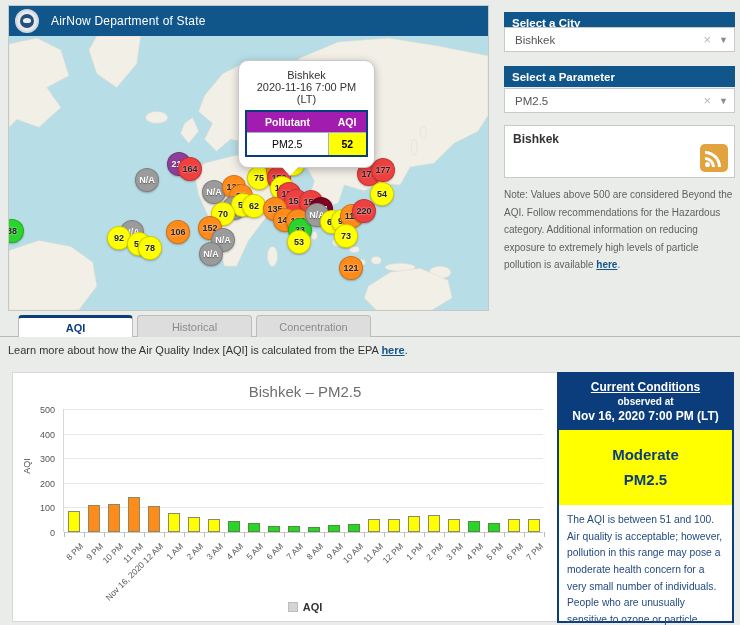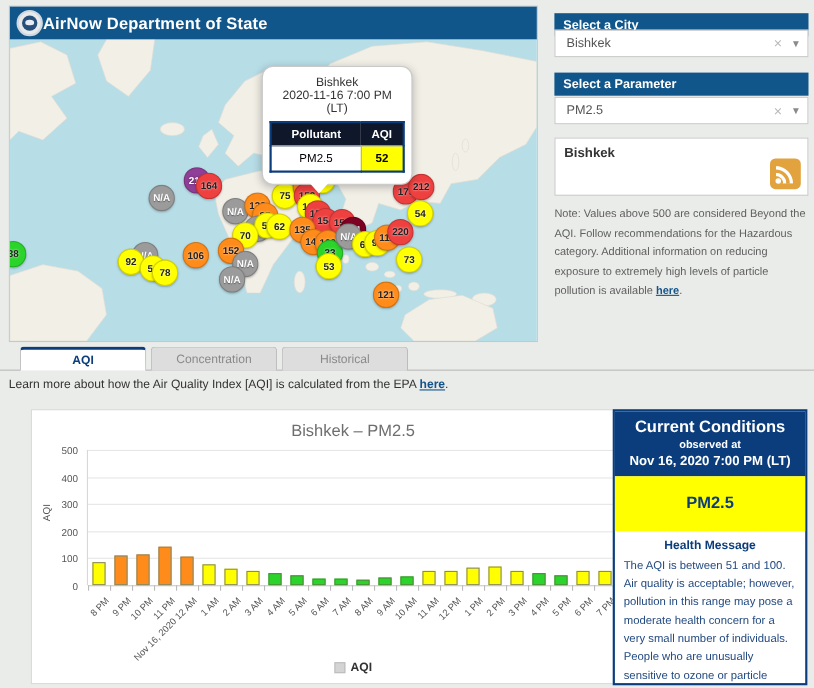--- a/index.html
+++ b/index.html
@@ -5,21 +5,21 @@
   * { margin:0; padding:0; box-sizing:border-box; }
   html,body { width:740px; height:625px; }
   body { font-family:"Liberation Sans", sans-serif; background:#eaece9; position:relative; overflow:hidden; }
 
   
   #left-block { position:absolute; left:8px; top:5px; width:481px; height:306px; border:1px solid #c6c8c5; background:#fff; }
   #app-header { height:30px; background:#10568b; display:flex; align-items:center; padding-left:6px; }
   #app-header .seal { width:24px; height:24px; border-radius:50%; background:#e9e9e9; border:2px solid #cfd8e2; display:flex; align-items:center; justify-content:center; }
   #app-header .seal-inner { width:14px; height:14px; border-radius:50%; background:#274f7c; position:relative; }
   #app-header .seal-inner::after { content:""; position:absolute; left:3px; top:4px; width:8px; height:5px; background:#e8edf3; border-radius:50% 50% 40% 40%; }
-  #app-title { color:#fff; font-size:15px; font-weight:bold; margin-left:0; letter-spacing:.2px; }
+  #app-title { color:#fff; font-size:12px; font-weight:normal; margin-left:12px; letter-spacing:.2px; }
 
   #map { position:absolute; left:0; top:30px; width:479px; height:274px; background:#b7dde7; overflow:hidden; }
   #map svg.land { position:absolute; left:0; top:0; width:100%; height:100%; }
 
   .marker { position:absolute; width:24px; height:24px; border-radius:50%; transform:translate(-50%,-50%);
             display:flex; align-items:center; justify-content:center; font-size:9px; font-weight:bold; color:#222;
             text-shadow:0 0 2px rgba(255,255,255,.9); box-shadow:0 1px 2px rgba(0,0,0,.25); border:1px solid rgba(0,0,0,.18); z-index:5; cursor:pointer; }
   .c-green  { background:#2bd42b; }
   .c-yellow { background:#ffff00; }
   .c-orange { background:#ff8c1a; }
@@ -29,21 +29,21 @@
   .c-gray   { background:#9b9b9b; color:#fff; text-shadow:0 1px 1px rgba(0,0,0,.4); }
 
   #map-popup { position:absolute; left:229px; top:24px; width:137px; background:#fff; border:1px solid #c9c9c9;
                border-radius:10px; box-shadow:0 2px 8px rgba(0,0,0,.25); z-index:20; padding:8px 6px 10px; text-align:center; }
   #map-popup::after { content:""; position:absolute; left:42px; bottom:-9px; width:0; height:0;
                border-left:9px solid transparent; border-right:9px solid transparent; border-top:10px solid #fff; }
   #map-popup .p-city { font-size:11px; color:#333; }
   #map-popup .p-date { font-size:11px; color:#333; }
   #map-popup .p-tz   { font-size:11px; color:#333; margin-bottom:5px; }
   #map-popup table { width:100%; border-collapse:collapse; border:2px solid #0b3d7d; }
-  #map-popup th { background:#0f172a; color:#fff; font-size:10.5px; padding:4px 2px; }
+  #map-popup th { background:#a21caf; color:#fff; font-size:10.5px; padding:4px 2px; }
   #map-popup td { font-size:10.5px; padding:5px 2px; border:1px solid #9fb1c8; }
   #map-popup td.aqi-val { background:#ffff00; font-weight:bold; }
 
   
   .rc-header { position:absolute; left:504px; width:231px; height:21px; background:#10568b; color:#fff;
                font-size:11.5px; font-weight:bold; display:flex; align-items:center; padding-left:8px; }
   .rc-select { position:absolute; left:504px; width:231px; height:25px; background:#fff; border:1px solid #c9c9c9;
                display:flex; align-items:center; padding:0 6px 0 10px; font-size:11.5px; color:#555; }
   .rc-select .spacer { flex:1; }
   .rc-select .clear-x { color:#b9b9b9; font-size:13px; margin-right:8px; cursor:pointer; }
@@ -62,39 +62,39 @@
   a.inline-link { color:#15548a; font-weight:bold; text-decoration:underline; cursor:pointer; }
 
   
   #tabs { position:absolute; left:0; top:315px; width:740px; height:22px; border-bottom:1px solid #b9bbb8; padding-left:18px; display:flex; gap:4px; }
   .tab { width:115px; height:22px; display:flex; align-items:center; justify-content:center; font-size:11px;
          border:1px solid #bcbcbc; border-bottom:none; border-radius:4px 4px 0 0; background:#dddddd; color:#8a8a8a; cursor:pointer; }
   .tab.active { background:#fff; color:#0b3d7d; font-weight:bold; border-top:3px solid #0b3d7d; }
   #learn-more { position:absolute; left:8px; top:344px; font-size:11px; color:#333; }
 
   
-  #chart-panel { position:absolute; left:28px; top:372px; width:586px; height:250px; background:#fff; border:1px solid #d7d9d6; }
+  #chart-panel { position:absolute; left:12px; top:372px; width:586px; height:250px; background:#fff; border:1px solid #d7d9d6; }
   #chart-title { text-align:center; margin-top:10px; font-size:15px; color:#6e6e6e; }
   #ylabel { position:absolute; left:6px; top:88px; font-size:9px; color:#555; transform:rotate(-90deg); }
   #plot { position:absolute; left:50px; top:36px; width:480px; height:123px; border-left:1px solid #d8d8d8; }
   .gridline { position:absolute; left:0; width:100%; height:1px; background:#e6e6e6; }
   .gridline.base { background:#c9c9c9; }
   .ytick { position:absolute; right:488px; width:30px; text-align:right; font-size:9px; color:#555; }
   .bar { position:absolute; bottom:0; width:12px; border:1px solid #8a8a66; cursor:pointer; }
   .bar.b-green { border-color:#4e8f3a; }
   .xtick { position:absolute; top:123px; width:1px; height:5px; background:#bbb; }
   .xlabel { position:absolute; font-size:8.5px; color:#555; white-space:nowrap; transform:translateX(-100%) rotate(-45deg); transform-origin:100% 0; }
   #legend { position:absolute; left:0; top:228px; width:100%; display:flex; align-items:center; justify-content:center; gap:5px; }
   #legend .swatch { width:10px; height:10px; background:#d4d4d4; border:1px solid #bdbdbd; }
   #legend .ltext { font-size:11px; font-weight:bold; color:#333; }
 
   
   #cc-panel { position:absolute; left:557px; top:372px; width:177px; height:251px; border:2px solid #0b3d7d; background:#fff; display:flex; flex-direction:column; }
   #cc-head { background:#0b3d7d; color:#fff; text-align:center; padding:6px 4px 7px; }
-  #cc-head .cc-t1 { font-size:15px; font-weight:bold; }
+  #cc-head .cc-t1 { font-size:12px; font-weight:bold;text-decoration:underline; }
   #cc-head .cc-t2 { font-size:10px; font-weight:bold; margin-top:2px; }
   #cc-head .cc-t3 { font-size:12px; font-weight:bold; margin-top:2px;text-align:center; }
   #cc-yellow { background:#ffff00; text-align:center; padding:12px 0 13px; }
   #cc-yellow div { font-size:15px; font-weight:bold; color:#0b3d7d; line-height:25px; }
   #cc-health { flex:1; padding:7px 8px 0; }
   #cc-health .hm-title { text-align:center; font-size:11px; font-weight:bold; color:#0b3d7d; margin-bottom:5px; }
   #cc-health .hm-text { font-size:10.3px; color:#234a80; line-height:1.62; }
   #cc-foot { height:9px; background:#0b3d7d; }
 </style>
 </head>
@@ -165,25 +165,25 @@
         <div class="marker c-orange" style="left: 276px; top: 184px;">147</div>
         <div class="marker c-orange" style="left: 289px; top: 185px;">109</div>
         <div class="marker c-green" style="left: 291px; top: 194px;">33</div>
         <div class="marker c-yellow" style="left: 290px; top: 206px;">53</div>
         <div class="marker c-maroon" style="left: 312px; top: 173px;">321</div>
         <div class="marker c-gray" style="left: 308px; top: 179px;">N/A</div>
         <div class="marker c-yellow" style="left: 323px; top: 186px;">65</div>
         <div class="marker c-yellow" style="left: 334px; top: 185px;">92</div>
         <div class="marker c-orange" style="left: 343px; top: 180px;">112</div>
         <div class="marker c-red" style="left: 355px; top: 175px;">220</div>
-        <div class="marker c-yellow" style="left: 363px; top: 200px;">73</div>
+        <div class="marker c-yellow" style="left: 337px; top: 200px;">73</div>
         <div class="marker c-orange" style="left: 342px; top: 232px;">121</div>
         <div class="marker c-yellow" style="left: 342px; top: 117px;">63</div>
         <div class="marker c-red" style="left: 360px; top: 138px;">175</div>
-        <div class="marker c-red" style="left: 374px; top: 134px;">212</div>
+        <div class="marker c-red" style="left: 374px; top: 134px;">177</div>
         <div class="marker c-yellow" style="left: 373px; top: 158px;">54</div>
       </div>
 
     <div id="map-popup">
       <div class="p-city">Bishkek</div>
       <div class="p-date">2020-11-16 7:00 PM</div>
       <div class="p-tz">(LT)</div>
       <table>
         <tbody>
             <tr>
@@ -224,22 +224,22 @@
       <div class="dot"></div>
   </div>
 </div>
 
 <div id="note">
   <span>Note: Values above 500 are considered Beyond the AQI. Follow recommendations for the Hazardous category. Additional information on reducing exposure to extremely high levels of particle pollution is available </span><a class="inline-link">here</a><span>.</span>
 </div>
 
 <div id="tabs">
   <div class="tab active">AQI</div>
+  <div class="tab">Historical</div>
   <div class="tab">Concentration</div>
-  <div class="tab">Historical</div>
 </div>
 <div id="learn-more">
   <span>Learn more about how the Air Quality Index [AQI] is calculated from the EPA </span><a class="inline-link">here</a><span>.</span>
 </div>
 
 <div id="chart-panel">
   <div id="chart-title">Bishkek – PM2.5</div>
   <div id="ylabel">AQI</div>
   <div id="plot">
       <div class="gridline base" style="top: 123px;"></div>
@@ -334,20 +334,20 @@
   </div>
 </div>
 
 <div id="cc-panel">
   <div id="cc-head">
     <div class="cc-t1">Current Conditions</div>
     <div class="cc-t2">observed at</div>
     <div class="cc-t3">Nov 16, 2020 7:00 PM (LT)</div>
   </div>
   <div id="cc-yellow">
+    <div>Moderate</div>
     <div>PM2.5</div>
   </div>
   <div id="cc-health">
-    <div class="hm-title">Health Message</div>
     <div class="hm-text">The AQI is between 51 and 100. Air quality is acceptable; however, pollution in this range may pose a moderate health concern for a very small number of individuals. People who are unusually sensitive to ozone or particle pollution may experience respiratory symptoms.</div>
   </div>
   <div id="cc-foot"></div>
 </div>
 
 </body></html>

